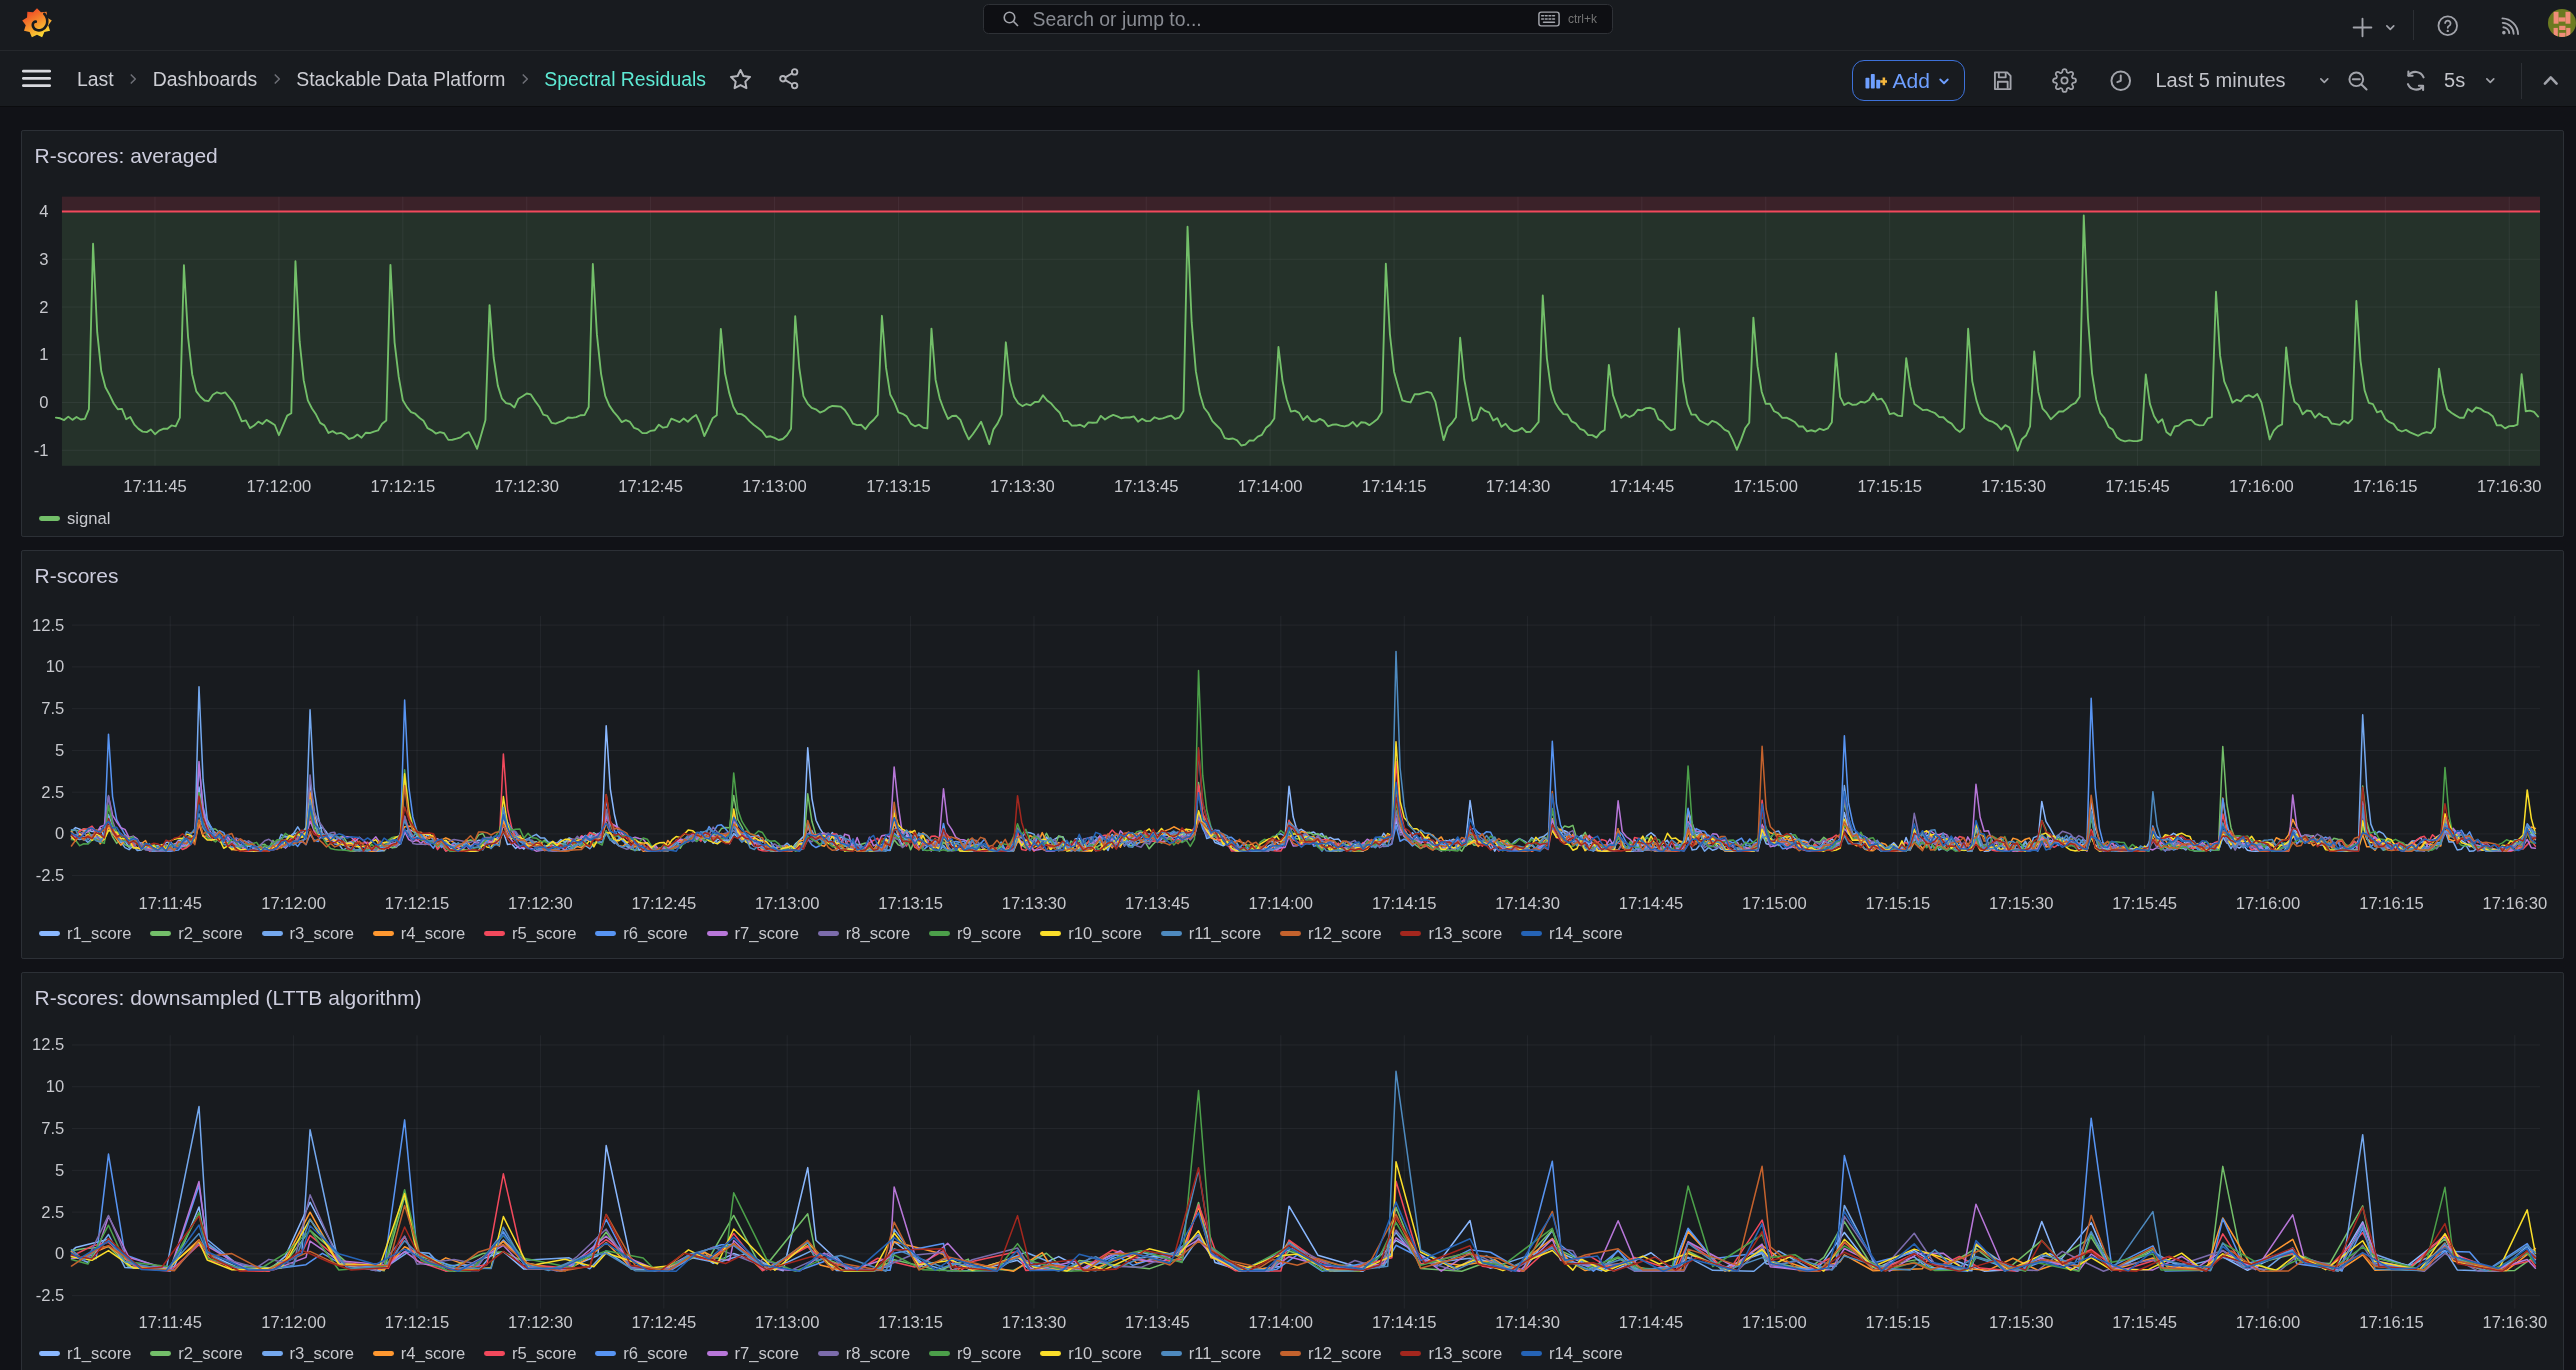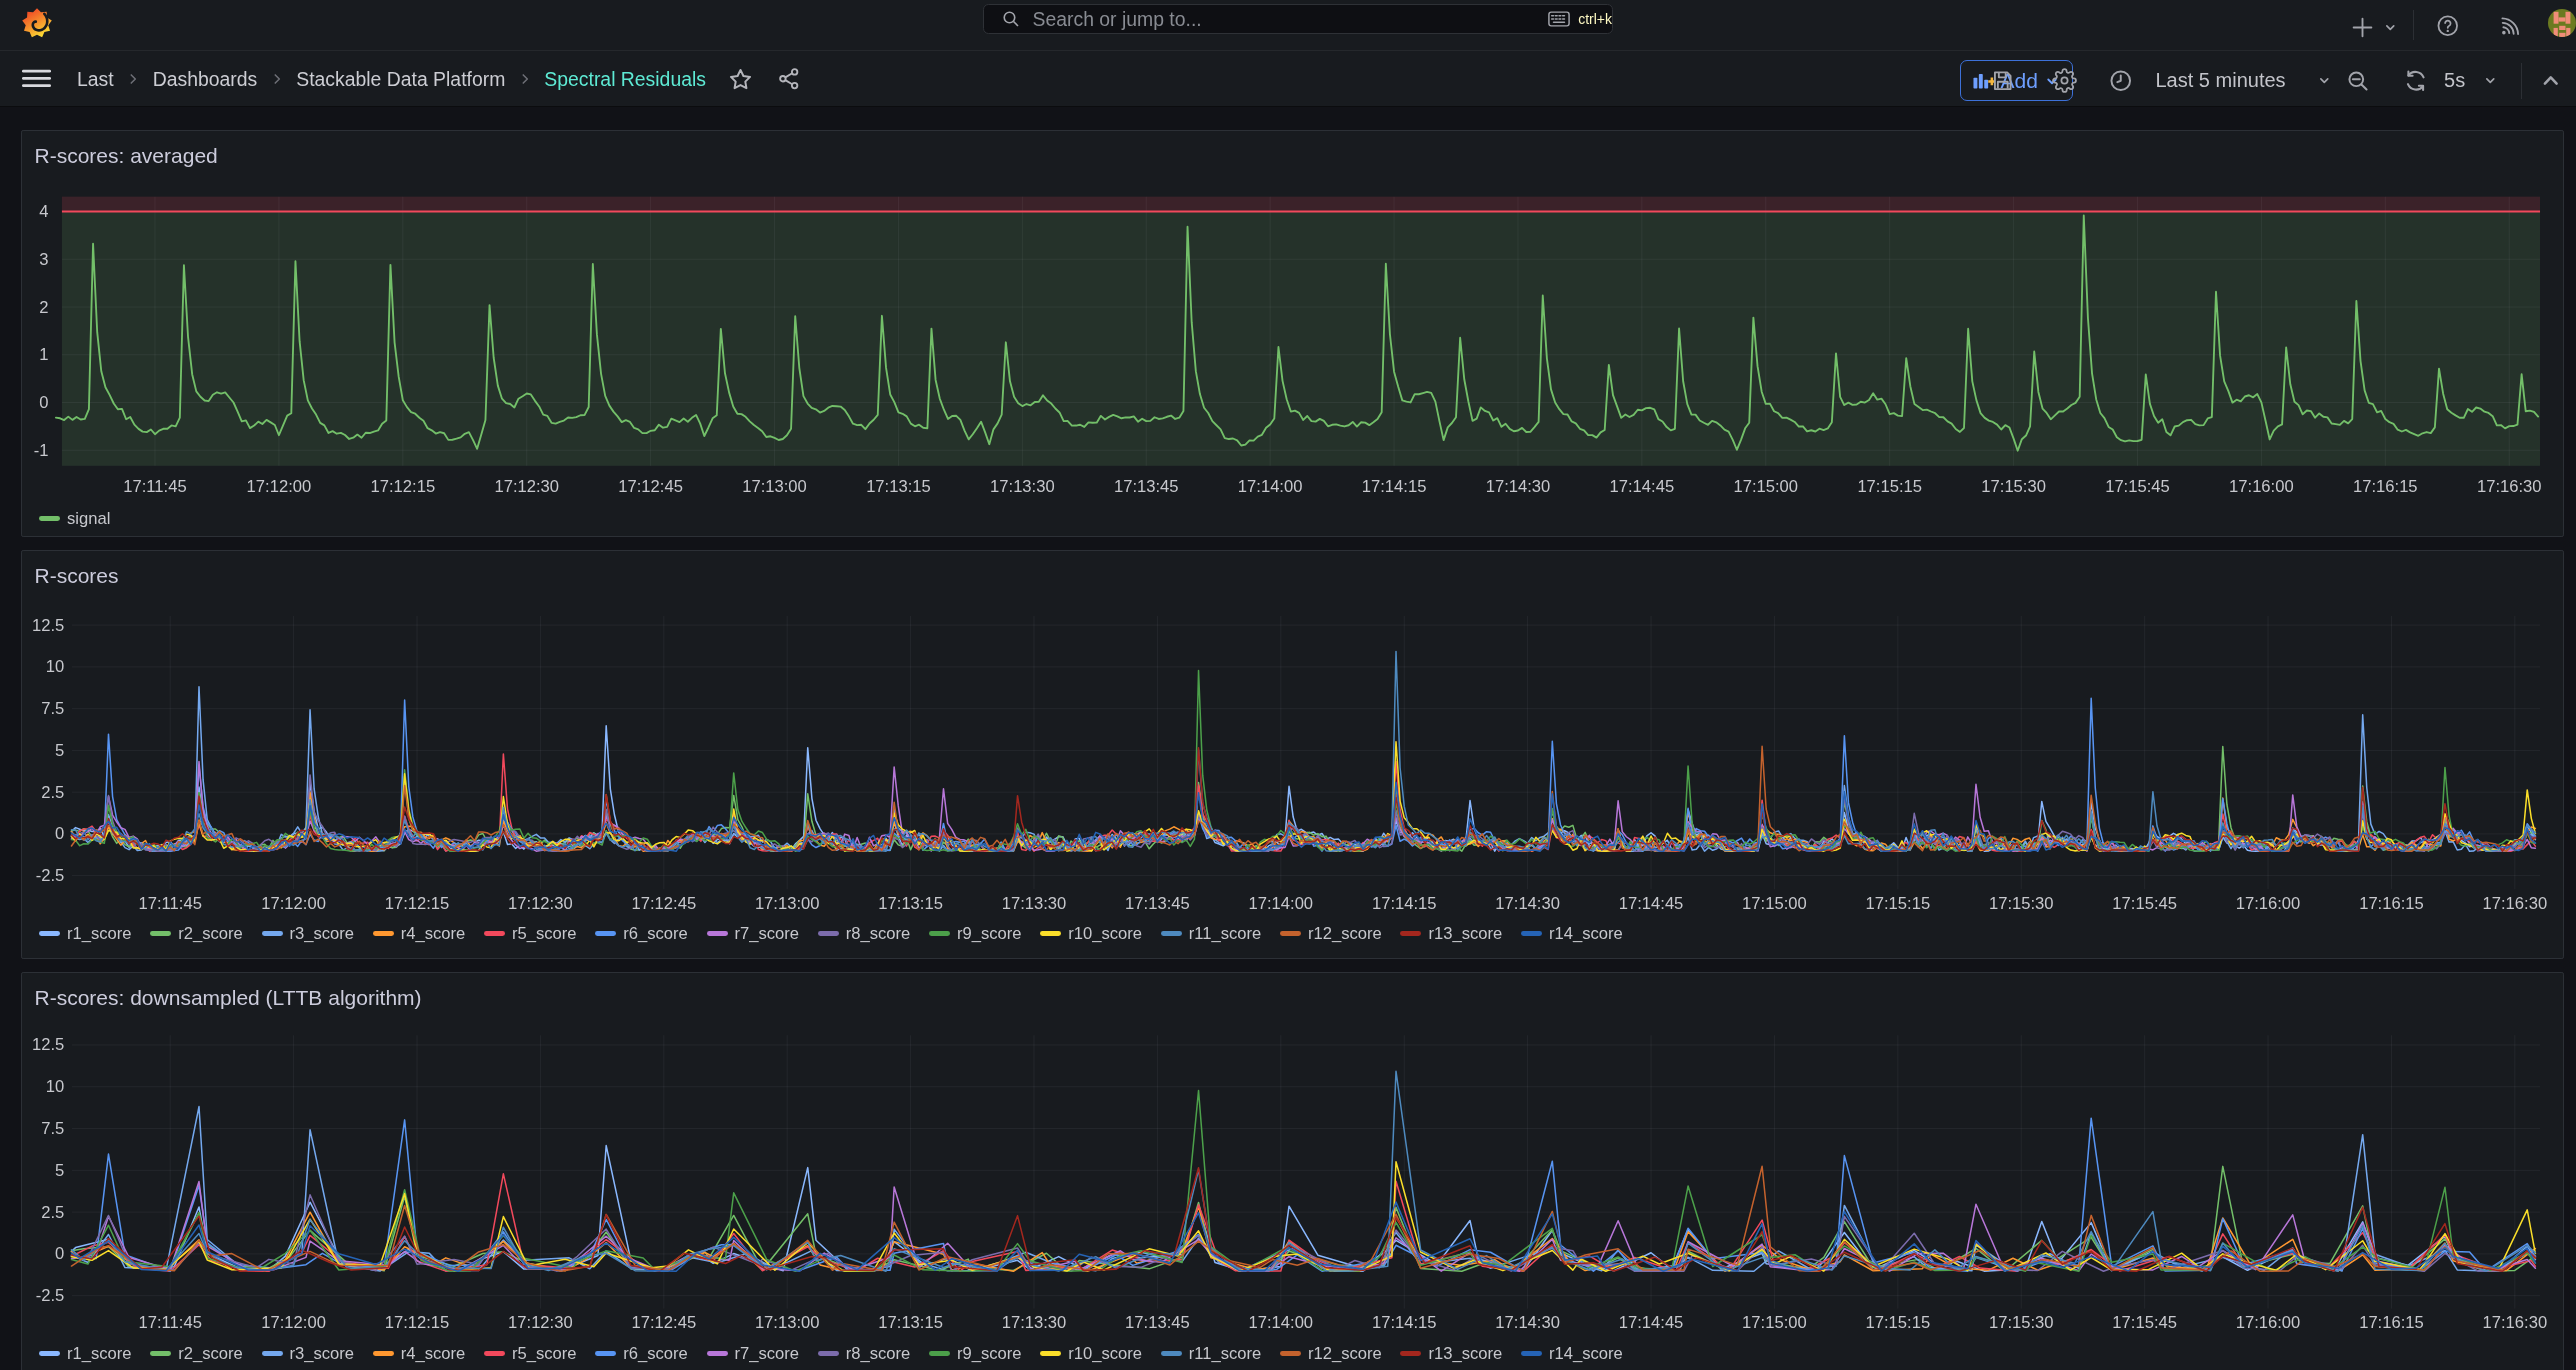--- a/index.html
+++ b/index.html
@@ -5,34 +5,34 @@
   font-family:"Liberation Sans", sans-serif; position:relative; }
 #nav1 { position:absolute; left:0; top:0; width:2576px; height:51px; background:#181b1f;
   border-bottom:0.7px solid #25282c; }
 #nav2 { position:absolute; left:0; top:51px; width:2576px; height:56px; background:#181b1f;
   border-bottom:0.7px solid #0b0c0e; }
 .abs { position:absolute; }
 .vc { display:flex; align-items:center; }
 #search { position:absolute; left:983px; top:4.2px; width:630px; height:30px; background:#0e0f13;
   border:0.7px solid #2e3136; border-radius:5.5px; display:flex; align-items:center; }
 #search .ph { color:#888b92; font-size:19.4px; margin-left:12.5px; }
-#search .kb { margin-left:auto; display:flex; align-items:center; gap:8.3px; 
-  color:#fef9c3; font-size:14px; }
+#search .kb { margin-left:auto; display:flex; align-items:center; gap:8.3px; margin-right:15px;
+  color:#737373; font-size:12px; }
 .crumbs { position:absolute; left:77px; top:0; height:56px; display:flex; align-items:center;
   font-size:19.4px; color:#cccdd3; gap:12.5px; }
 .crumbs .cur { color:#5eead4; }
 .panel { position:absolute; left:21px; width:2543px; background:#181b1f;
   border:0.7px solid #2c3036; border-radius:2.1px; }
 .ptitle { position:absolute; left:12.5px; top:13px; font-size:21px; color:#ccccdc; }
 .legend { position:absolute; left:39px; height:19.4px; display:flex; align-items:center;
   font-size:16.6px; color:#c7c8cd; white-space:nowrap; }
 .legend .li { display:flex; align-items:center; margin-right:18.7px; }
 .legend .dash { width:21px; height:4.8px; border-radius:2.4px; margin-right:7px; display:inline-block; }
-#addbtn { position:absolute; left:1960px; top:9px; width:113px; height:41px; border:1.4px solid #3D71D9;
-  border-radius:7px; display:flex; align-items:center; justify-content:center; gap:5.5px;
+#addbtn { position:absolute; left:1852px; top:9px; width:113px; height:41px; border:1.4px solid #3D71D9;
+  border-radius:12px; display:flex; align-items:center; justify-content:center; gap:5.5px;
   color:#6E9FFF; font-size:21px; }
 .tool { position:absolute; top:9px; height:41px; display:flex; align-items:center; }
 </style></head>
 <body>
 <div id="nav1">
   <svg width="32" height="33" viewBox="0 0 48 48" style="position:absolute;left:21.4px;top:6.2px">
 <defs>
         <linearGradient id="glg" x1="0.2" y1="0" x2="0.8" y2="1">
 <stop offset="0" stop-color="#EE3C25"></stop>
           <stop offset="0.45" stop-color="#F5872C"></stop>

